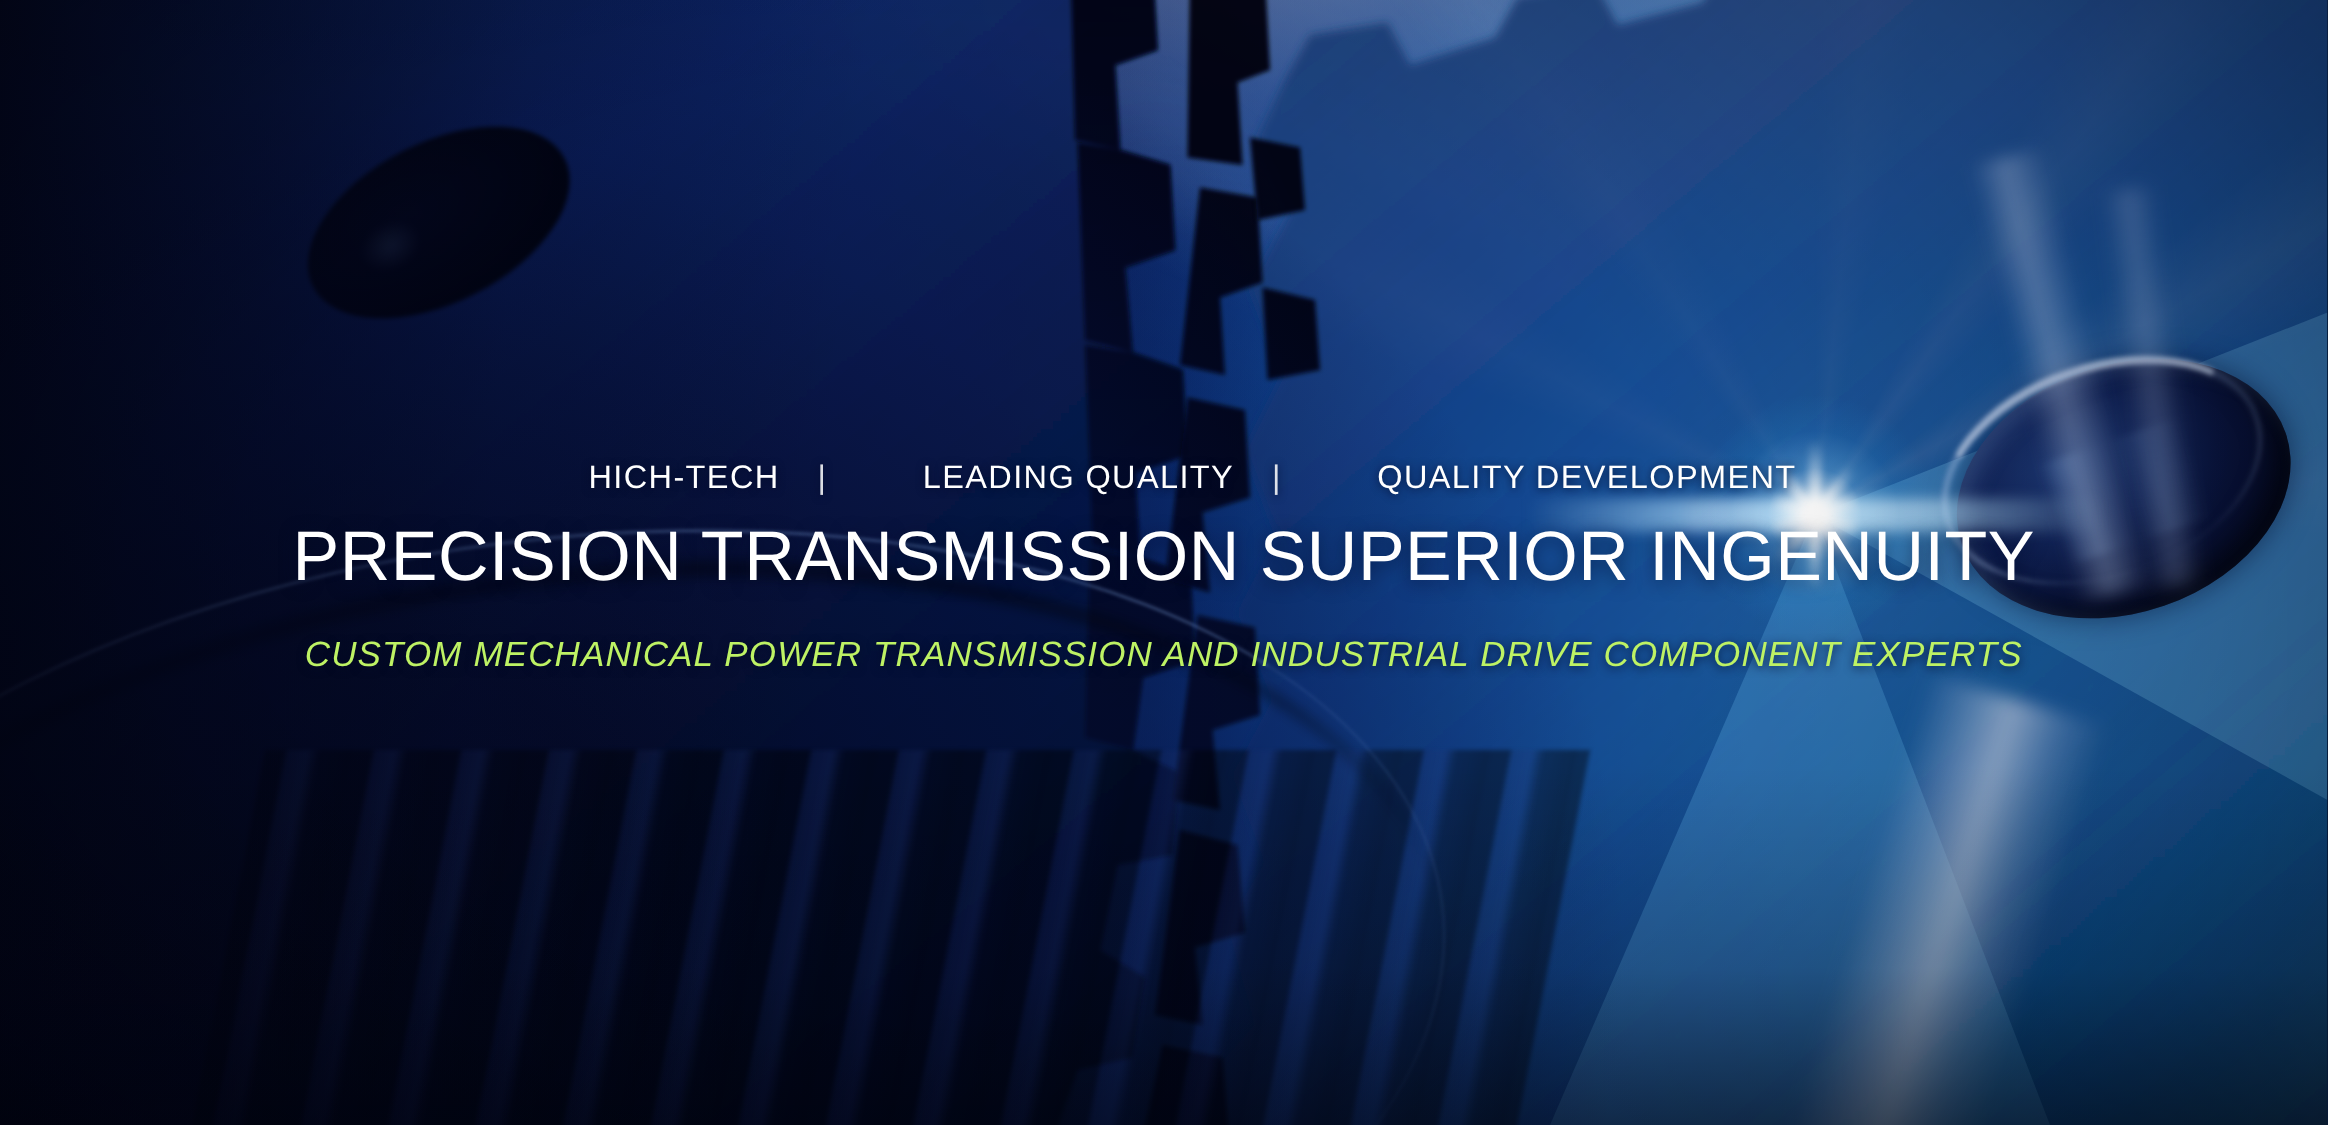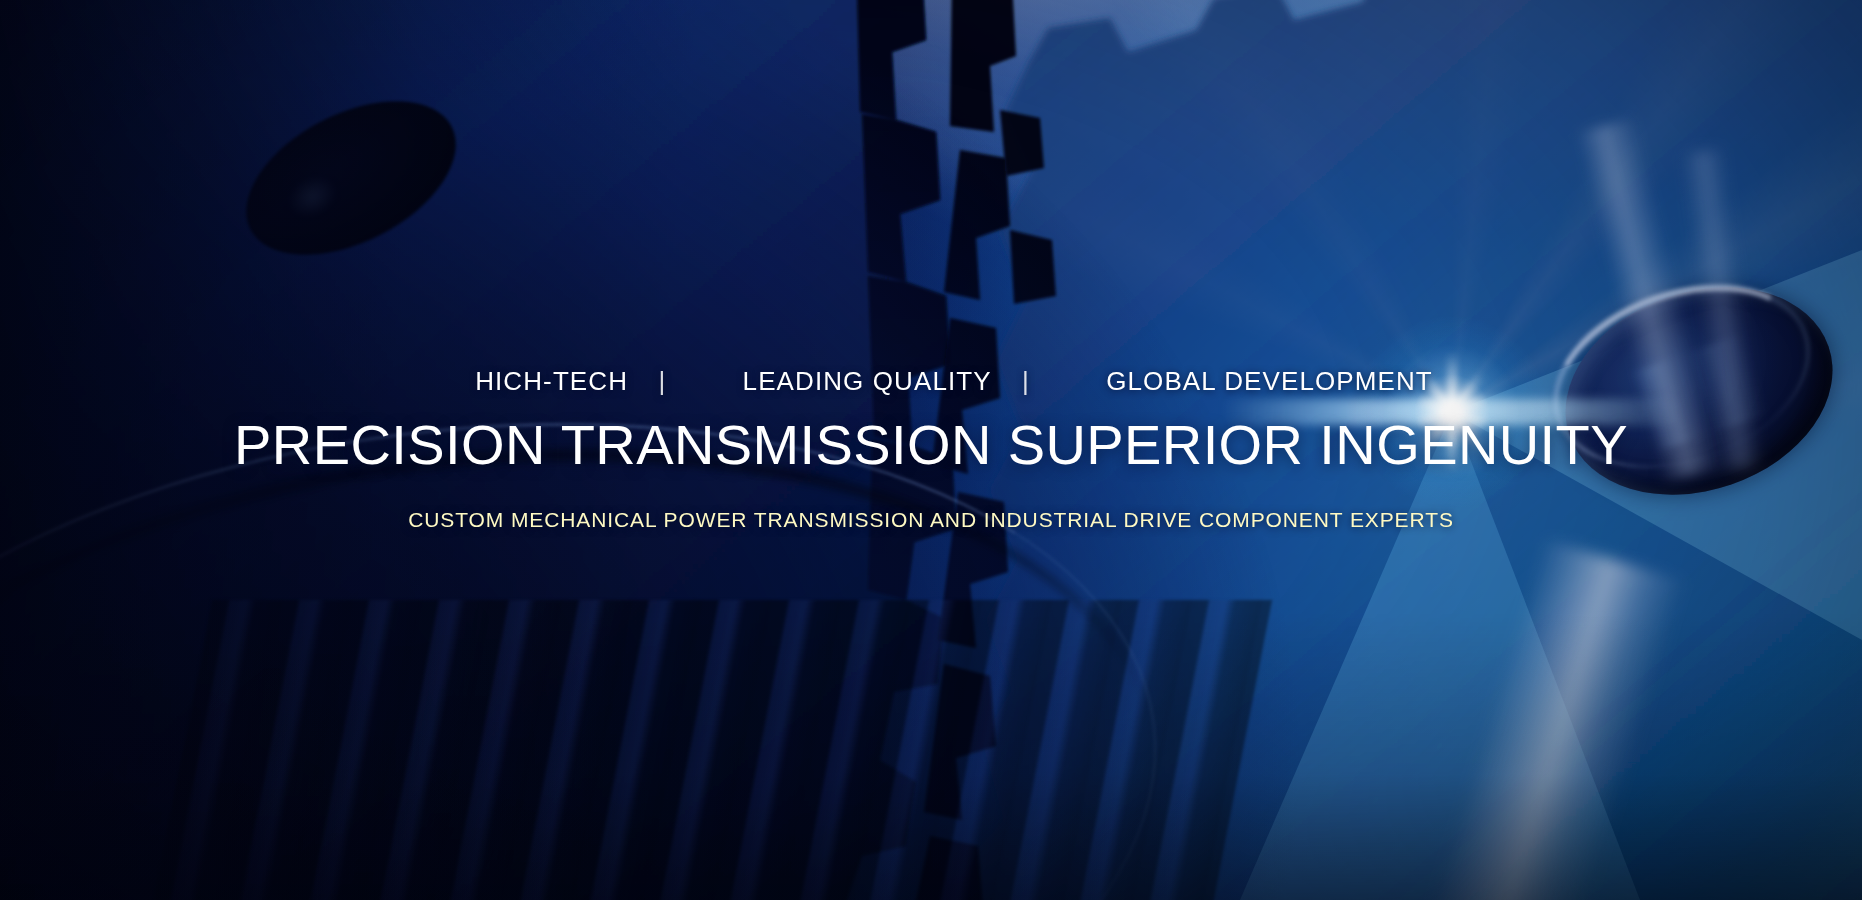--- a/index.html
+++ b/index.html
@@ -349,27 +349,28 @@
     font-weight:400;
     color:#ffffff;
     white-space:nowrap;
     text-shadow:0 2px 14px rgba(0,12,44,0.62);
     pointer-events:auto;
   }
 
   .subtitle {
     position:absolute;
     top:508px; left:0; right:0;
-    font-size:21px;
+    font-size:28px;
     letter-spacing:0.9px;
     font-weight:400;
-    color:#fef9c3;
+    color:#bef264;
     white-space:nowrap;
     text-shadow:0 1px 8px rgba(0,10,40,0.78);
     pointer-events:auto;
+    font-style:italic;
   }
 </style>
 </head>
 <body>
 
 <div class="hero">
 
   <div class="bg-layer bg-base"></div>
   <div class="bg-layer bg-sky"></div>
   <div class="bg-layer bg-sky2"></div>
@@ -478,21 +479,21 @@
   <div class="bg-layer tone-bottom"></div>
   <div class="bg-layer vignette"></div>
 
   <div class="content">
 
     <div class="tagline">
       <span class="seg">HICH-TECH</span>
       <span class="sep">|</span>
       <span class="seg">LEADING QUALITY</span>
       <span class="sep">|</span>
-      <span class="seg">GLOBAL DEVELOPMENT</span>
+      <span class="seg">QUALITY DEVELOPMENT</span>
     </div>
 
     <h1 class="headline">PRECISION TRANSMISSION SUPERIOR INGENUITY</h1>
 
     <div class="subtitle">CUSTOM MECHANICAL POWER TRANSMISSION AND INDUSTRIAL DRIVE COMPONENT EXPERTS</div>
 
   </div>
 
 </div>
 

